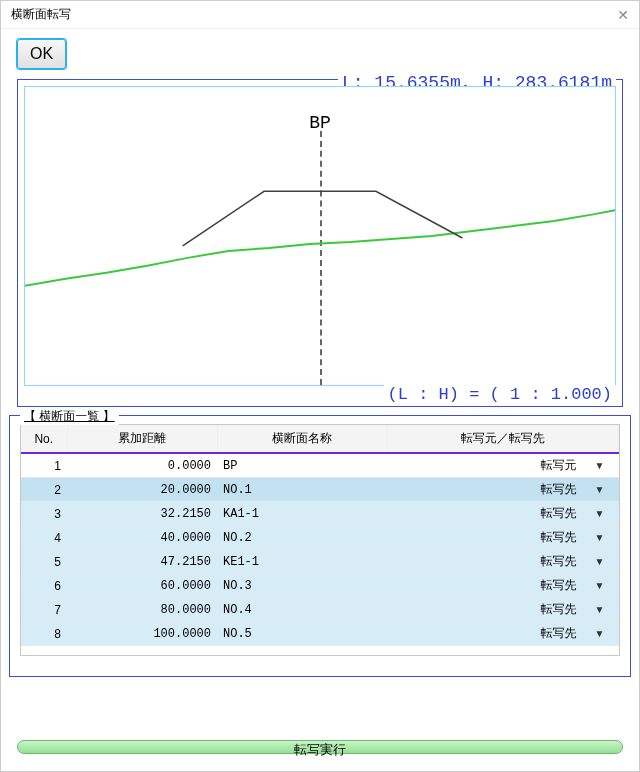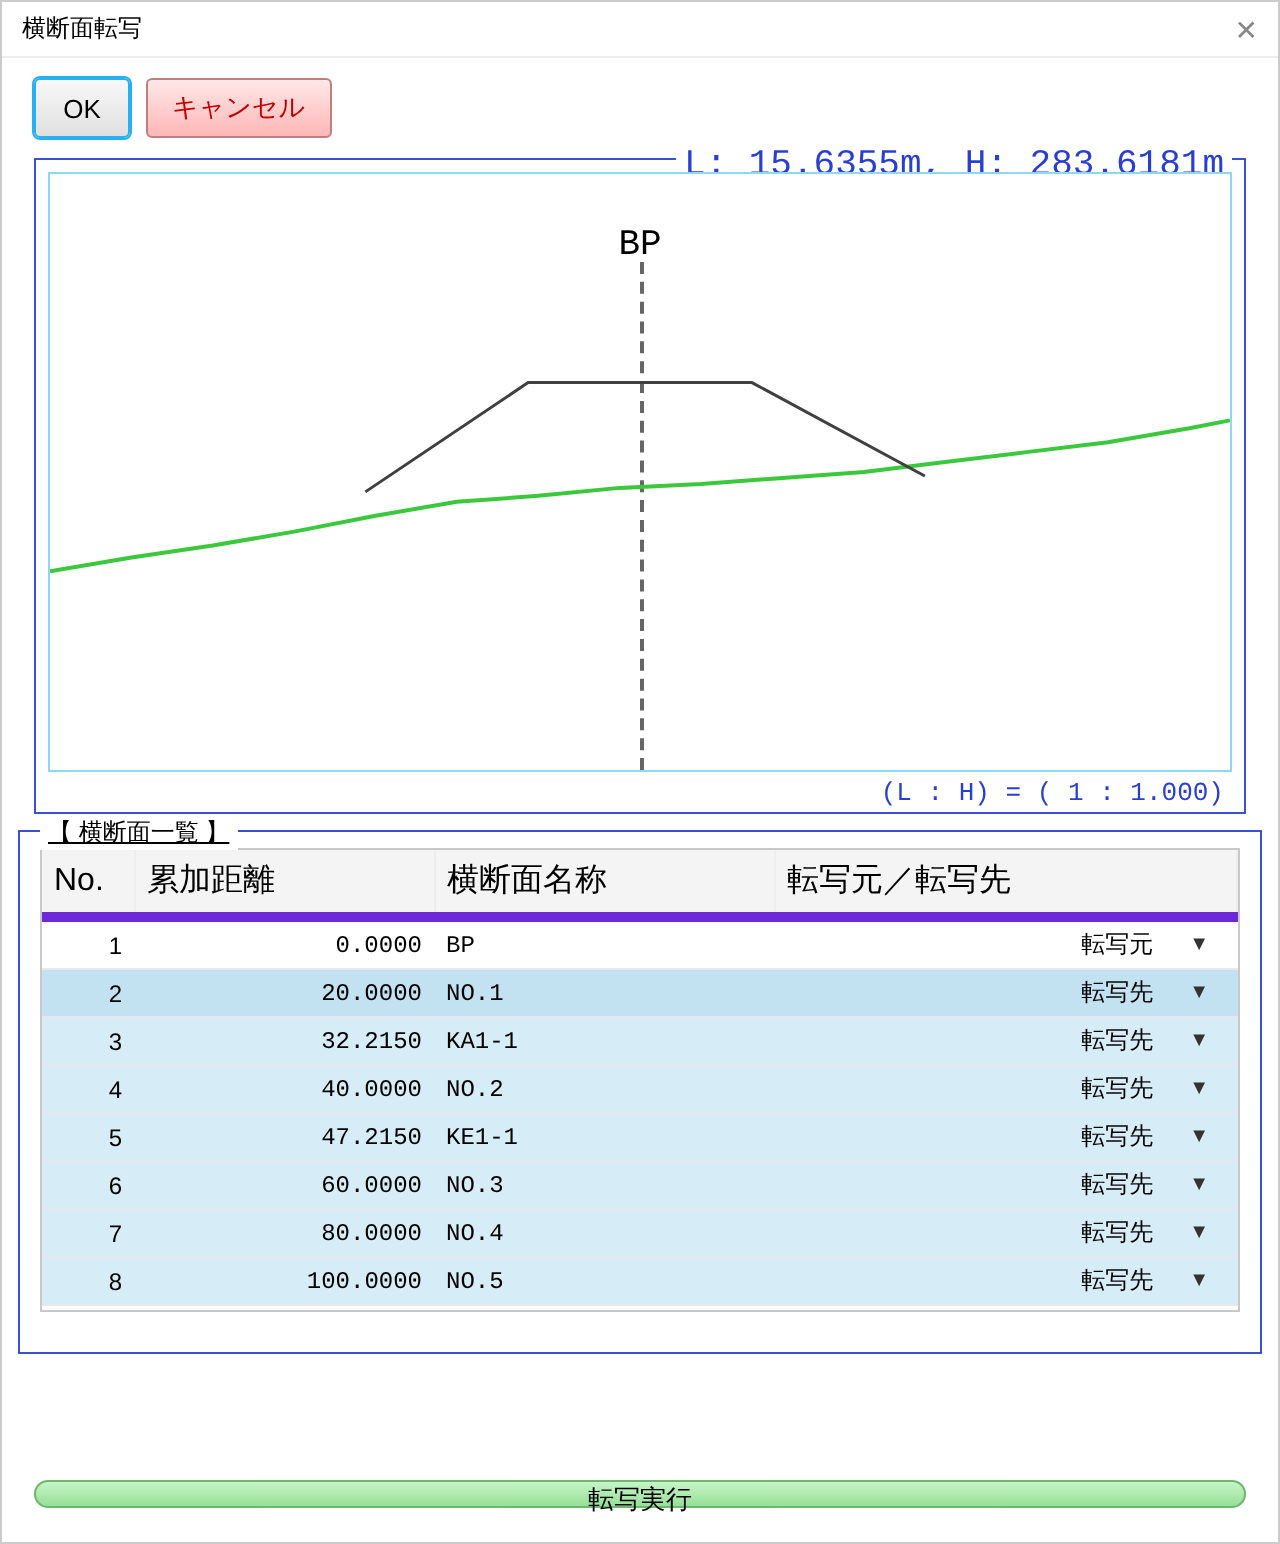--- a/index.html
+++ b/index.html
@@ -2,35 +2,35 @@
 <html><head>
 <meta charset="utf-8">
 <style>
 * { box-sizing: border-box; margin: 0; padding: 0; }
 body { font-family: "MS UI Gothic", "Meiryo", sans-serif; font-size: 12px; background: #fff; color: #000; }
 .window { width: 640px; height: 772px; border: 1px solid #ccc; background: #fff; position: relative; }
 .titlebar { height: 28px; display: flex; align-items: center; justify-content: space-between; padding: 0 10px; border-bottom: 1px solid #eee; }
 .titlebar-text { font-size: 12px; }
 .close-x { color: #888; font-size: 14px; cursor: pointer; }
 .toolbar { padding: 10px 16px; display: flex; gap: 8px; }
-.btn { border: 1px solid #888; border-radius: 3px; padding: 5px 12px; font-family: inherit; font-size: 13px; cursor: pointer; min-width: 48px; background: linear-gradient(#f8f8f8,#e0e0e0); }
+.btn { border: 1px solid #888; border-radius: 3px; padding: 5px 12px; font-family: inherit; font-size: 16px; cursor: pointer; min-width: 48px; background: linear-gradient(#f8f8f8,#e0e0e0); }
 .btn-ok { border-color: #27b1f0; box-shadow: 0 0 0 1px #27b1f0; }
 .btn-cancel { background: linear-gradient(#ffe8e8,#ffb6b6); color: #c00000; border-color: #c08080; }
 .chart-outer { margin: 0 16px 8px 16px; border: 1px solid #3a4fd6; padding: 6px 6px 20px 6px; position: relative; }
 .chart-canvas { width: 100%; height: 300px; border: 1px solid #8fd8f5; position: relative; background: #fff; overflow: hidden; }
 .lh-label { position: absolute; top: -7px; right: 6px; background: #fff; color: #2a3fd0; font-family: "Courier New", monospace; font-size: 18px; padding: 0 4px; }
-.ratio-label { position: absolute; bottom: 2px; right: 6px; background: #fff; color: #2a3fd0; font-family: "Courier New", monospace; font-size: 13px; padding: 0 4px; }
+.ratio-label { position: absolute; bottom: 2px; right: 6px; background: #fff; color: #2a3fd0; font-family: "Courier New", monospace; font-size: 17px; padding: 0 4px; }
 .bp-label { position: absolute; top: 26px; left: 50%; transform: translateX(-50%); font-size: 18px; font-family: "Courier New", monospace; }
 .centerline { position: absolute; left: 50%; top: 44px; bottom: 0; border-left: 2px dashed #666; }
 .section-line { position: absolute; top: 0; left: 0; width: 100%; height: 100%; }
 .fieldset-wrap { margin: 0 8px; border: 1px solid #3a4fd6; padding: 8px 10px 12px 10px; position: relative; height: 262px; }
 .fieldset-legend { position: absolute; top: -8px; left: 10px; background: #fff; padding: 0 4px; font-size: 12px; text-decoration: underline; }
 .table-outer { border: 1px solid #c8c8c8; height: 232px; overflow-y: auto; overflow-x: hidden; background: #fff; }
 table { width: 100%; border-collapse: collapse; table-layout: fixed; }
-th { background: #f4f4f4; border-bottom: 5px solid #6d28d9; font-weight: normal; padding: 5px 6px; text-align: left; font-size: 16px; border-right: 1px solid #eee; }
+th { background: #f4f4f4; border-bottom: 2px solid #6d28d9; font-weight: normal; padding: 5px 6px; text-align: center; font-size: 12px; border-right: 1px solid #eee; }
 td { border-bottom: 1px solid #e8e8e8; padding: 3px 6px; font-size: 12px; height: 22px; }
 td.no { text-align: right; width: 46px; }
 td.dist { text-align: right; font-family: Liberation Mono, monospace; }
 td.name { font-family: "Courier New", monospace; }
 td.sel { text-align: center; position: relative; }
 tr.alt td { background: #d6ecf7; }
 tr.sel-row td { background: #c2e2f2; }
 .dropdown-cell { display: flex; align-items: center; justify-content: flex-end; gap: 18px; padding-right: 8px; }
 .dd-arrow { font-size: 10px; color: #333; }
 .col-no { width: 46px; }
@@ -44,21 +44,20 @@
 <body>
 
 <div class="window">
   <div class="titlebar">
     <span class="titlebar-text">横断面転写</span>
     <span class="close-x">✕</span>
   </div>
 
   <div class="toolbar">
     <button class="btn btn-ok">OK</button>
-    <button class="btn btn-cancel">キャンセル</button>
   </div>
 
   <div class="chart-outer">
     <div class="lh-label">L:   15.6355m, H:  283.6181m</div>
     <div class="chart-canvas">
       <span class="bp-label">BP</span>
       <div class="centerline"></div>
       <svg class="section-line" viewBox="0 0 580 300" preserveAspectRatio="none">
         <polyline points="0,200 40,193 80,187 120,180 160,172 200,165 240,162 280,158 320,156 360,153 400,150 440,145 480,140 520,135 560,128 580,124" fill="none" stroke="#3cc83c" stroke-width="2"></polyline>
         <polyline points="155,160 235,105 345,105 430,152" fill="none" stroke="#404040" stroke-width="1.5"></polyline>

